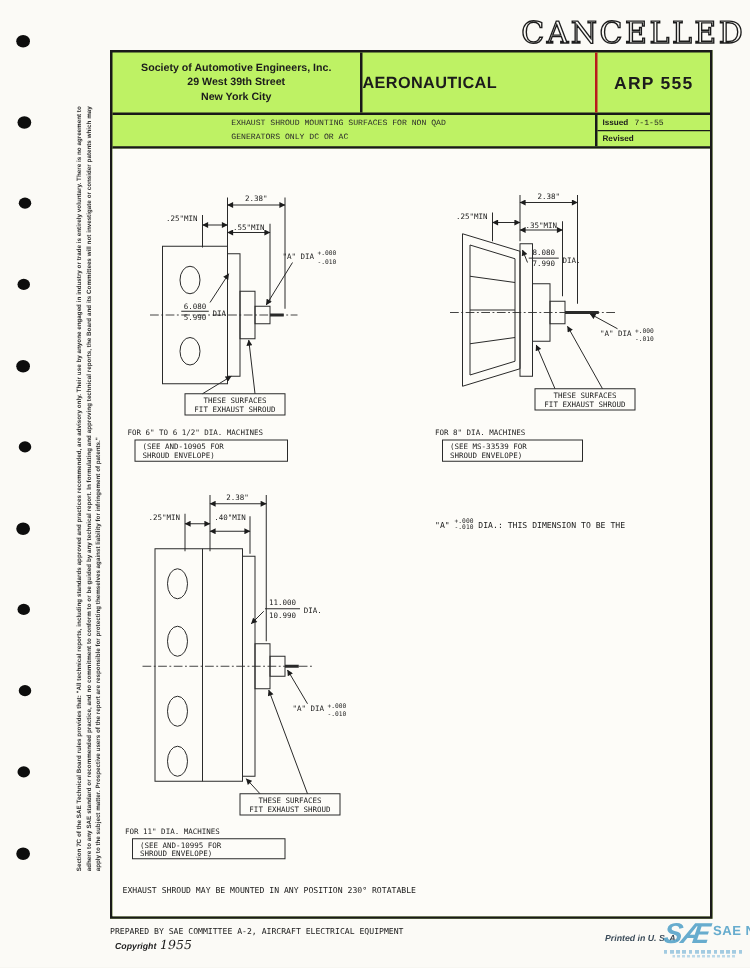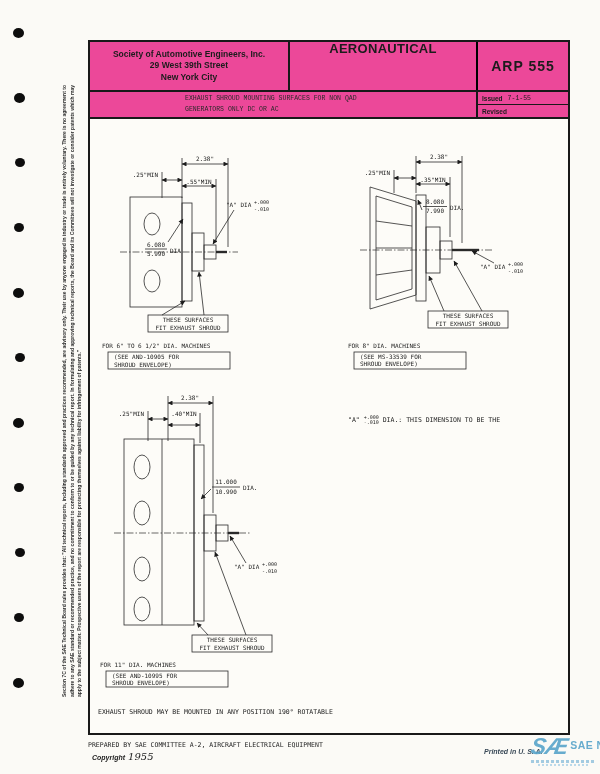--- a/index.html
+++ b/index.html
@@ -9,24 +9,24 @@
 
   .cancelled{position:absolute;top:12px;left:417px;font-family:"DejaVu Serif",serif;font-size:24px;letter-spacing:2px;color:#1c1c1c}
   @supports (-webkit-text-stroke:1px #000){
     .cancelled{color:rgba(255,255,255,0);-webkit-text-stroke:1.1px #1c1c1c}
   }
 
   .dot{position:absolute;background:#0d0d0d;border-radius:50%}
 
   .disclaimer{position:absolute;left:-230px;top:376px;width:612px;height:30px;transform:rotate(-90deg);font-size:5px;font-weight:bold;color:#2e2e2e;line-height:1.5;text-align:justify}
 
-  .frame{position:absolute;left:88px;top:40px;width:482px;height:695px;border:2px solid #191919;background:#ec4899}
+  .frame{position:absolute;left:88px;top:40px;width:482px;height:695px;border:2px solid #191919;background:#bef264}
   .row1{display:flex;height:50px;border-bottom:2px solid #191919}
   .pub{width:200px;border-right:2px solid #191919;display:flex;flex-direction:column;justify-content:center;align-items:center;font-weight:bold;font-size:8.5px;line-height:1.35;text-align:center}
-  .practice{width:188px;border-right:2px solid #000000;display:flex;flex-direction:column;justify-content:space-between;align-items:center;font-weight:bold;font-size:13px;line-height:1.15;text-align:center;letter-spacing:.3px}
+  .practice{width:188px;border-right:2px solid #b91c1c;display:flex;flex-direction:row;justify-content:space-between;align-items:center;font-weight:bold;font-size:13px;line-height:1.15;text-align:center;letter-spacing:.3px}
   .num{flex:1;display:flex;align-items:center;justify-content:center;font-weight:bold;font-size:14px;letter-spacing:1px}
   .row2{display:flex;height:27px;border-bottom:2px solid #191919}
   .titlecell{width:388px;border-right:2px solid #191919;display:flex;flex-direction:column;justify-content:center;padding-left:95px;font-family:"Liberation Mono",monospace;font-size:6.5px;line-height:1.55;color:#2a2a2a}
   .dates{flex:1;display:flex;flex-direction:column}
   .daterow{flex:1;display:flex;align-items:center;padding-left:4px;font-size:6.5px}
   .daterow + .daterow{border-top:1.5px solid #191919}
   .daterow .lbl{font-weight:bold;margin-right:5px}
   .daterow .val{font-family:"Liberation Mono",monospace}
 
   .canvas{position:relative;height:614px;background:#fdfcf8}
@@ -63,20 +63,21 @@
   <div class="dot" style="left:15px;top:158px;width:10px;height:9px"></div>
   <div class="dot" style="left:14px;top:223px;width:10px;height:9px"></div>
   <div class="dot" style="left:13px;top:288px;width:11px;height:10px"></div>
   <div class="dot" style="left:15px;top:353px;width:10px;height:9px"></div>
   <div class="dot" style="left:13px;top:418px;width:11px;height:10px"></div>
   <div class="dot" style="left:14px;top:483px;width:10px;height:9px"></div>
   <div class="dot" style="left:15px;top:548px;width:10px;height:9px"></div>
   <div class="dot" style="left:14px;top:613px;width:10px;height:9px"></div>
   <div class="dot" style="left:13px;top:678px;width:11px;height:10px"></div>
 
+  <div class="cancelled">CANCELLED</div>
 
   <div class="disclaimer">Section 7C of the SAE Technical Board rules provides that: "All technical reports, including standards approved and practices recommended, are advisory only. Their use by anyone engaged in industry or trade is entirely voluntary. There is no agreement to adhere to any SAE standard or recommended practice, and no commitment to conform to or be guided by any technical report. In formulating and approving technical reports, the Board and its Committees will not investigate or consider patents which may apply to the subject matter. Prospective users of the report are responsible for protecting themselves against liability for infringement of patents."</div>
 
   <div class="frame">
 
     <div class="row1">
       <div class="pub">
         <div>Society of Automotive Engineers, Inc.</div>
         <div>29 West 39th Street</div>
         <div>New York City</div>
@@ -265,21 +266,21 @@
           <text x="16" y="302">SHROUD ENVELOPE)</text>
         </g>
       </svg>
 
       <div class="noteblock">
         <div><span>"A"</span>
           <span class="stk"><span>+.000</span><span>-.010</span></span>
           <span>DIA.: THIS DIMENSION TO BE THE</span></div>
       </div>
 
-      <div class="bottomnote">EXHAUST SHROUD MAY BE MOUNTED IN ANY POSITION 190° ROTATABLE</div>
+      <div class="bottomnote">EXHAUST SHROUD MAY BE MOUNTED IN ANY POSITION 230° ROTATABLE</div>
 
     </div>
   </div>
 
   <div class="prepared">PREPARED BY SAE COMMITTEE A-2, AIRCRAFT ELECTRICAL EQUIPMENT</div>
 
   <div class="copyright">
     <span>Copyright</span><span class="yr">1955</span>
   </div>
 

